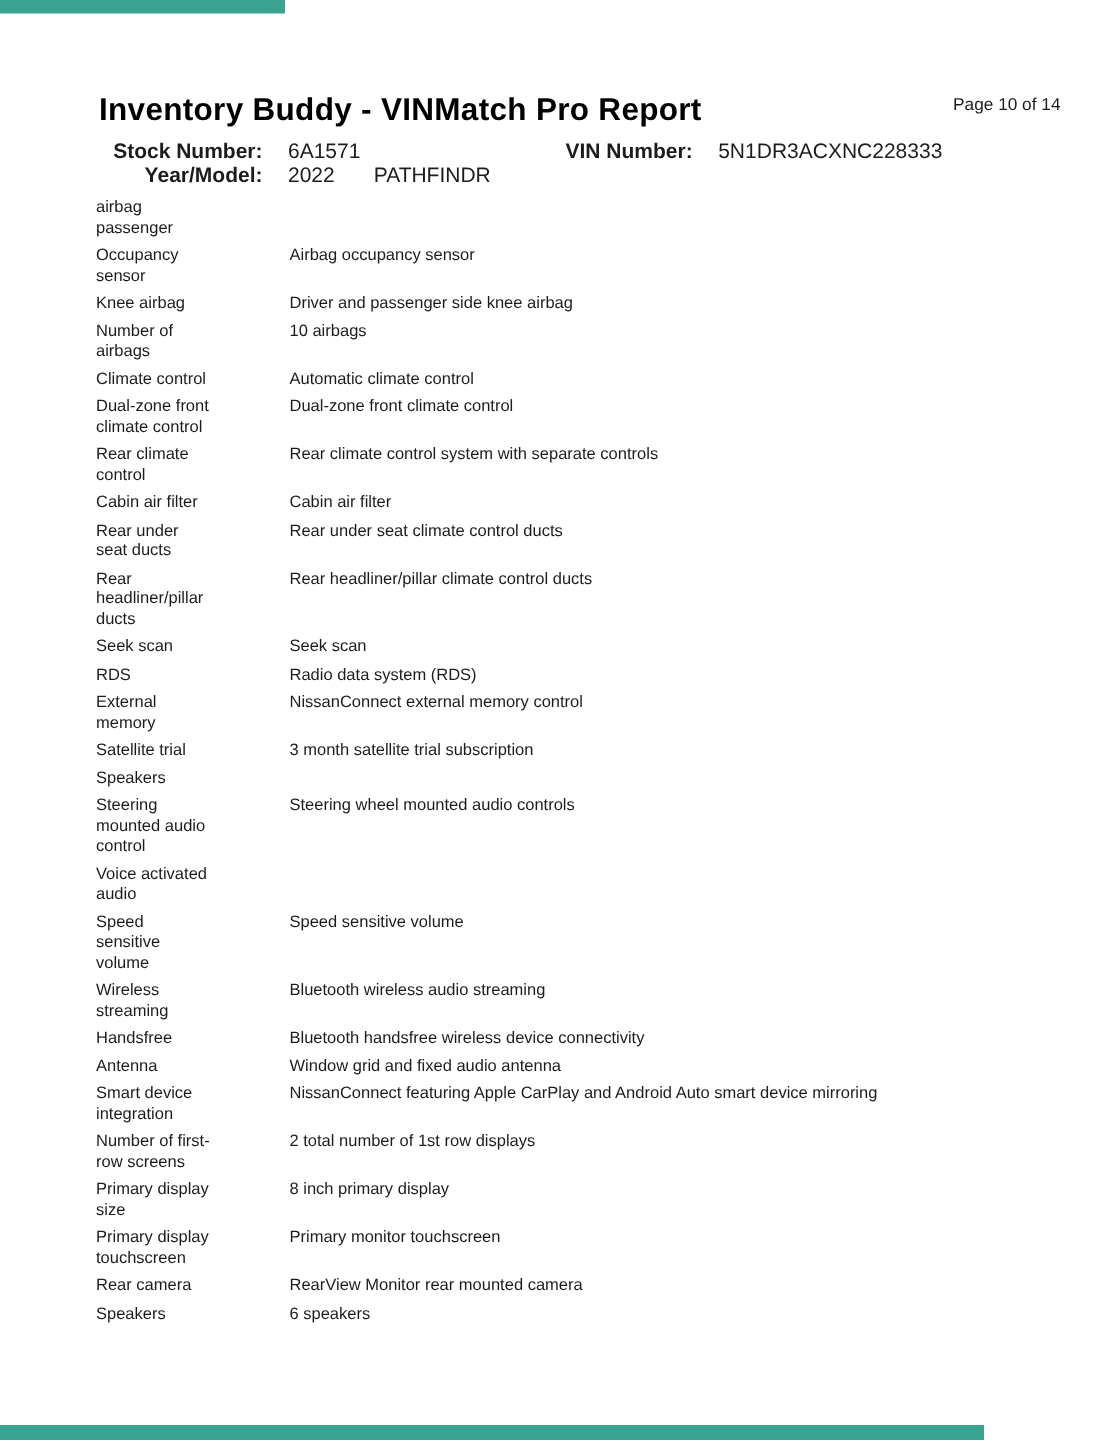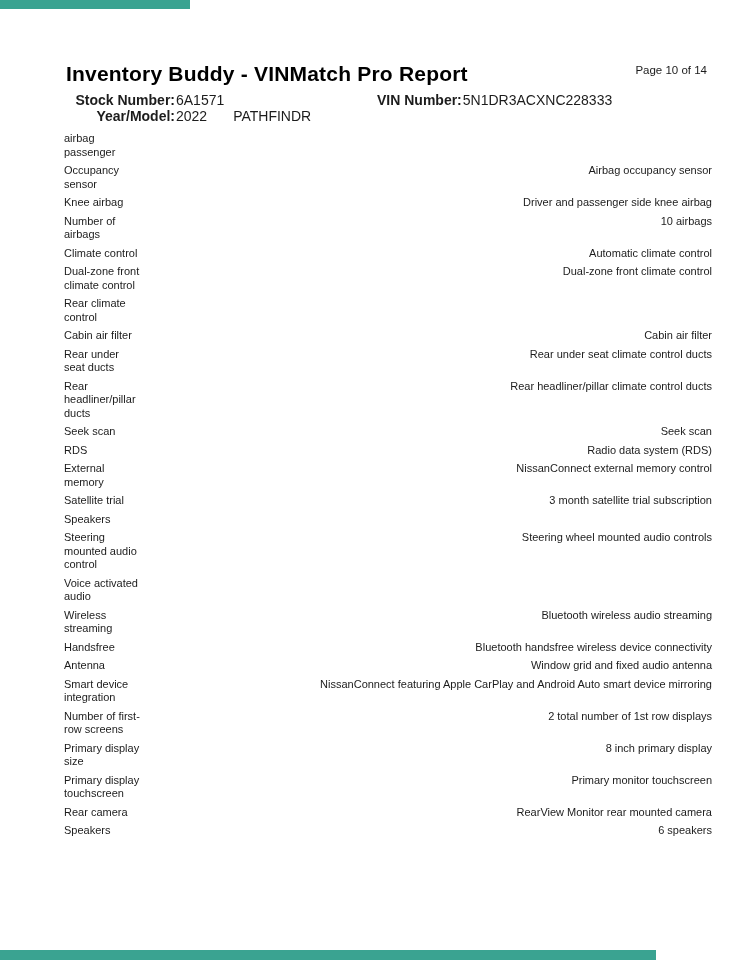--- a/index.html
+++ b/index.html
@@ -22,36 +22,36 @@
     font-size: 21px; font-weight: bold; color: #000;
     letter-spacing: 0.2px; line-height: 26px; white-space: nowrap;
   }
   .page-indicator {
     margin-left: auto; font-size: 11.5px; color: #1c1c1c;
     line-height: 14px; padding-top: 2px; white-space: nowrap;
   }
   .meta { position: relative; margin-top: 5px; font-size: 14px; }
   .meta-row { display: flex; line-height: 16px; }
   .meta-label { display: inline-block; width: 109px; text-align: right; font-weight: bold; }
-  .meta-value { margin-left: 1px; }
+  .meta-value { margin-left: 17px; }
   .model-value { margin-left: 26px; }
   .vin-group { position: absolute; left: 311px; top: 0; display: flex; line-height: 16px; }
   .vin-group .meta-label { width: auto; }
 
   .features { position: absolute; left: 64px; top: 132px; width: 648px; }
   .frow {
     display: grid;
     grid-template-columns: 89px 1fr;
     margin-bottom: 5px;
     font-size: 11px;
     line-height: 13.5px;
     gap: 40px;
   }
   .flabel { white-space: pre-line; }
-  .fvalue { white-space: nowrap; text-align: right; }
+  .fvalue { white-space: nowrap; }
 </style>
 </head>
 <body>
 
 <div class="accent-bar top" style="background: rgb(58, 163, 145);"></div>
 <div class="accent-bar bottom" style="background: rgb(58, 163, 145);"></div>
 
 <div class="header">
   <div class="title-row">
     <div class="report-title">Inventory Buddy - VINMatch Pro Report</div>
@@ -105,20 +105,21 @@
 
   <div class="frow">
     <div class="flabel">Dual-zone front
 climate control</div>
     <div class="fvalue">Dual-zone front climate control</div>
   </div>
 
   <div class="frow">
     <div class="flabel">Rear climate
 control</div>
+    <div class="fvalue">Rear climate control system with separate controls</div>
   </div>
 
   <div class="frow">
     <div class="flabel">Cabin air filter</div>
     <div class="fvalue">Cabin air filter</div>
   </div>
 
   <div class="frow">
     <div class="flabel">Rear under
 seat ducts</div>
@@ -162,20 +163,26 @@
 mounted audio
 control</div>
     <div class="fvalue">Steering wheel mounted audio controls</div>
   </div>
 
   <div class="frow">
     <div class="flabel">Voice activated
 audio</div>
   </div>
 
+  <div class="frow">
+    <div class="flabel">Speed
+sensitive
+volume</div>
+    <div class="fvalue">Speed sensitive volume</div>
+  </div>
 
   <div class="frow">
     <div class="flabel">Wireless
 streaming</div>
     <div class="fvalue">Bluetooth wireless audio streaming</div>
   </div>
 
   <div class="frow">
     <div class="flabel">Handsfree</div>
     <div class="fvalue">Bluetooth handsfree wireless device connectivity</div>

